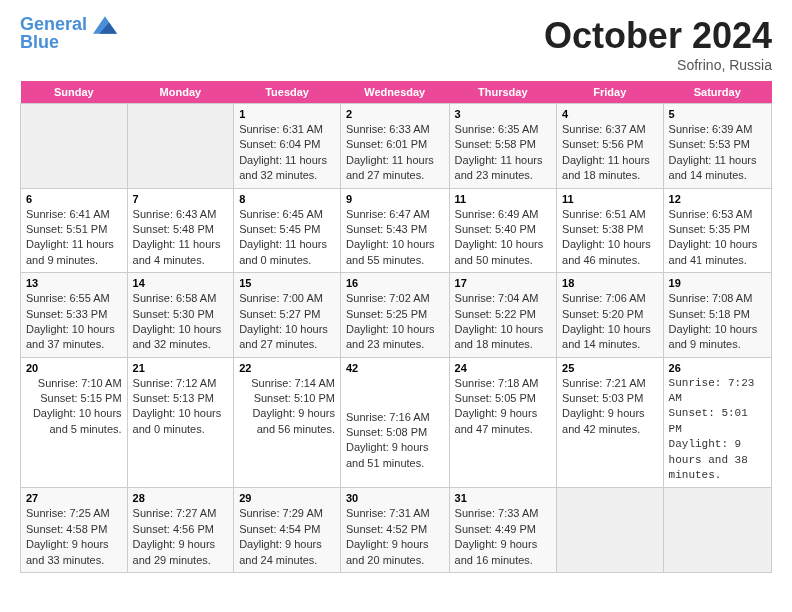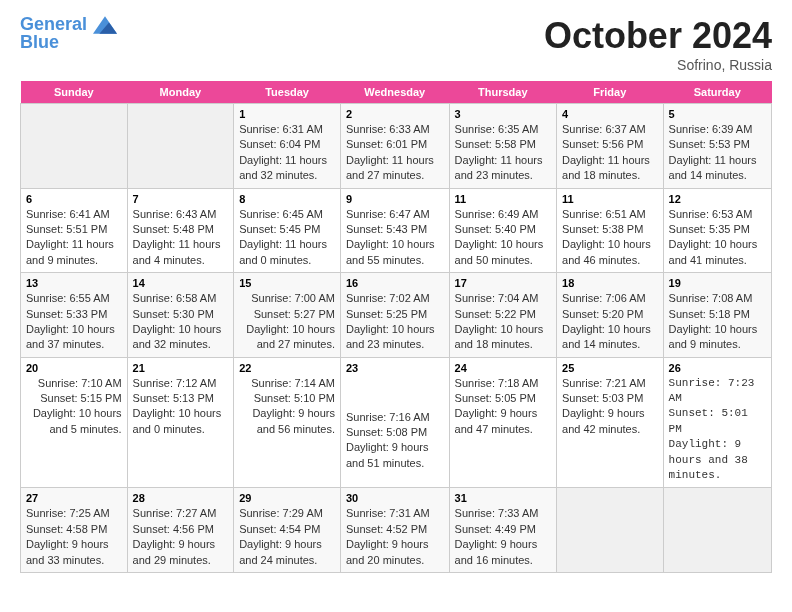--- a/index.html
+++ b/index.html
@@ -217,21 +217,21 @@
 Daylight: 10 hours and 37 minutes.</div>
           </td>
           <td>
             <span class="day-num">14</span>
             <div class="day-info" style="white-space: pre-line;">Sunrise: 6:58 AM
 Sunset: 5:30 PM
 Daylight: 10 hours and 32 minutes.</div>
           </td>
           <td>
             <span class="day-num">15</span>
-            <div class="day-info" style="white-space: pre-line; text-align: right;">Sunrise: 7:00 AM
+            <div class="day-info" style="white-space: pre-line;">Sunrise: 7:00 AM
 Sunset: 5:27 PM
 Daylight: 10 hours and 27 minutes.</div>
           </td>
           <td>
             <span class="day-num">16</span>
             <div class="day-info" style="white-space: pre-line;">Sunrise: 7:02 AM
 Sunset: 5:25 PM
 Daylight: 10 hours and 23 minutes.</div>
           </td>
           <td>
@@ -266,21 +266,21 @@
 Sunset: 5:13 PM
 Daylight: 10 hours and 0 minutes.</div>
           </td>
           <td>
             <span class="day-num">22</span>
             <div class="day-info" style="white-space: pre-line; text-align: right;">Sunrise: 7:14 AM
 Sunset: 5:10 PM
 Daylight: 9 hours and 56 minutes.</div>
           </td>
           <td>
-            <span class="day-num">23</span>
+            <span class="day-num">42</span>
             <div class="day-info" style="white-space: pre-line; margin-top: 36px;">Sunrise: 7:16 AM
 Sunset: 5:08 PM
 Daylight: 9 hours and 51 minutes.</div>
           </td>
           <td>
             <span class="day-num">24</span>
             <div class="day-info" style="white-space: pre-line;">Sunrise: 7:18 AM
 Sunset: 5:05 PM
 Daylight: 9 hours and 47 minutes.</div>
           </td>

